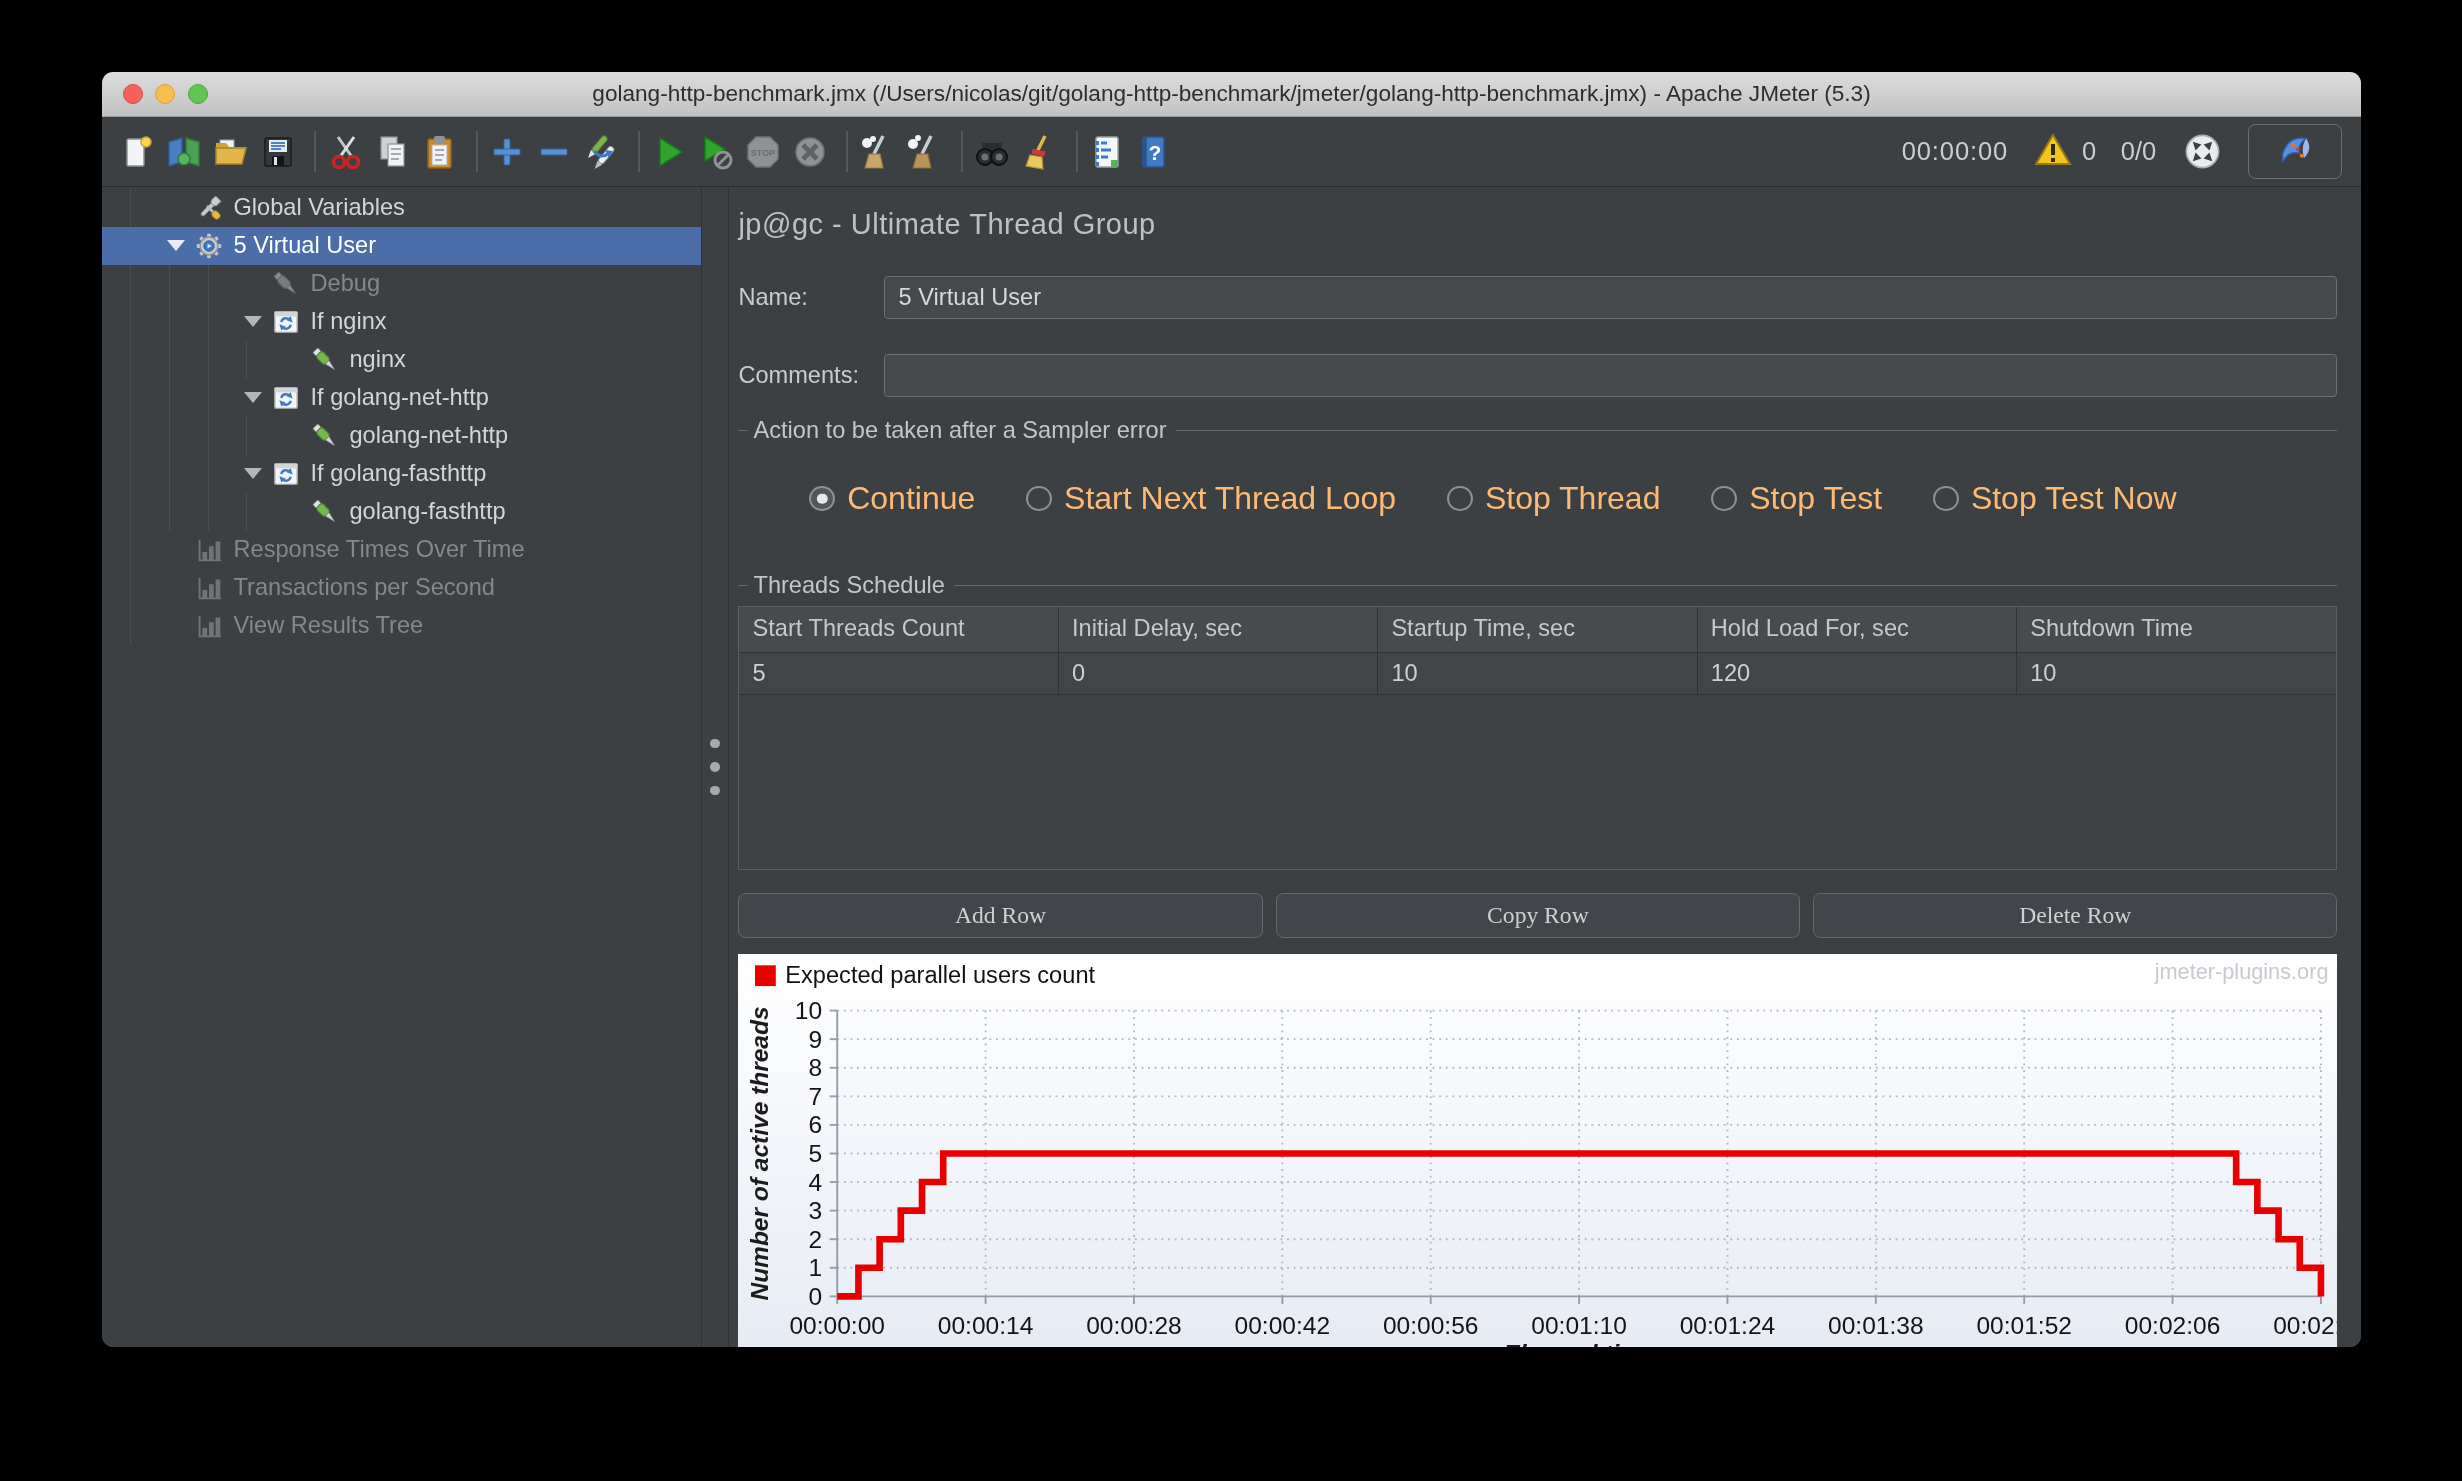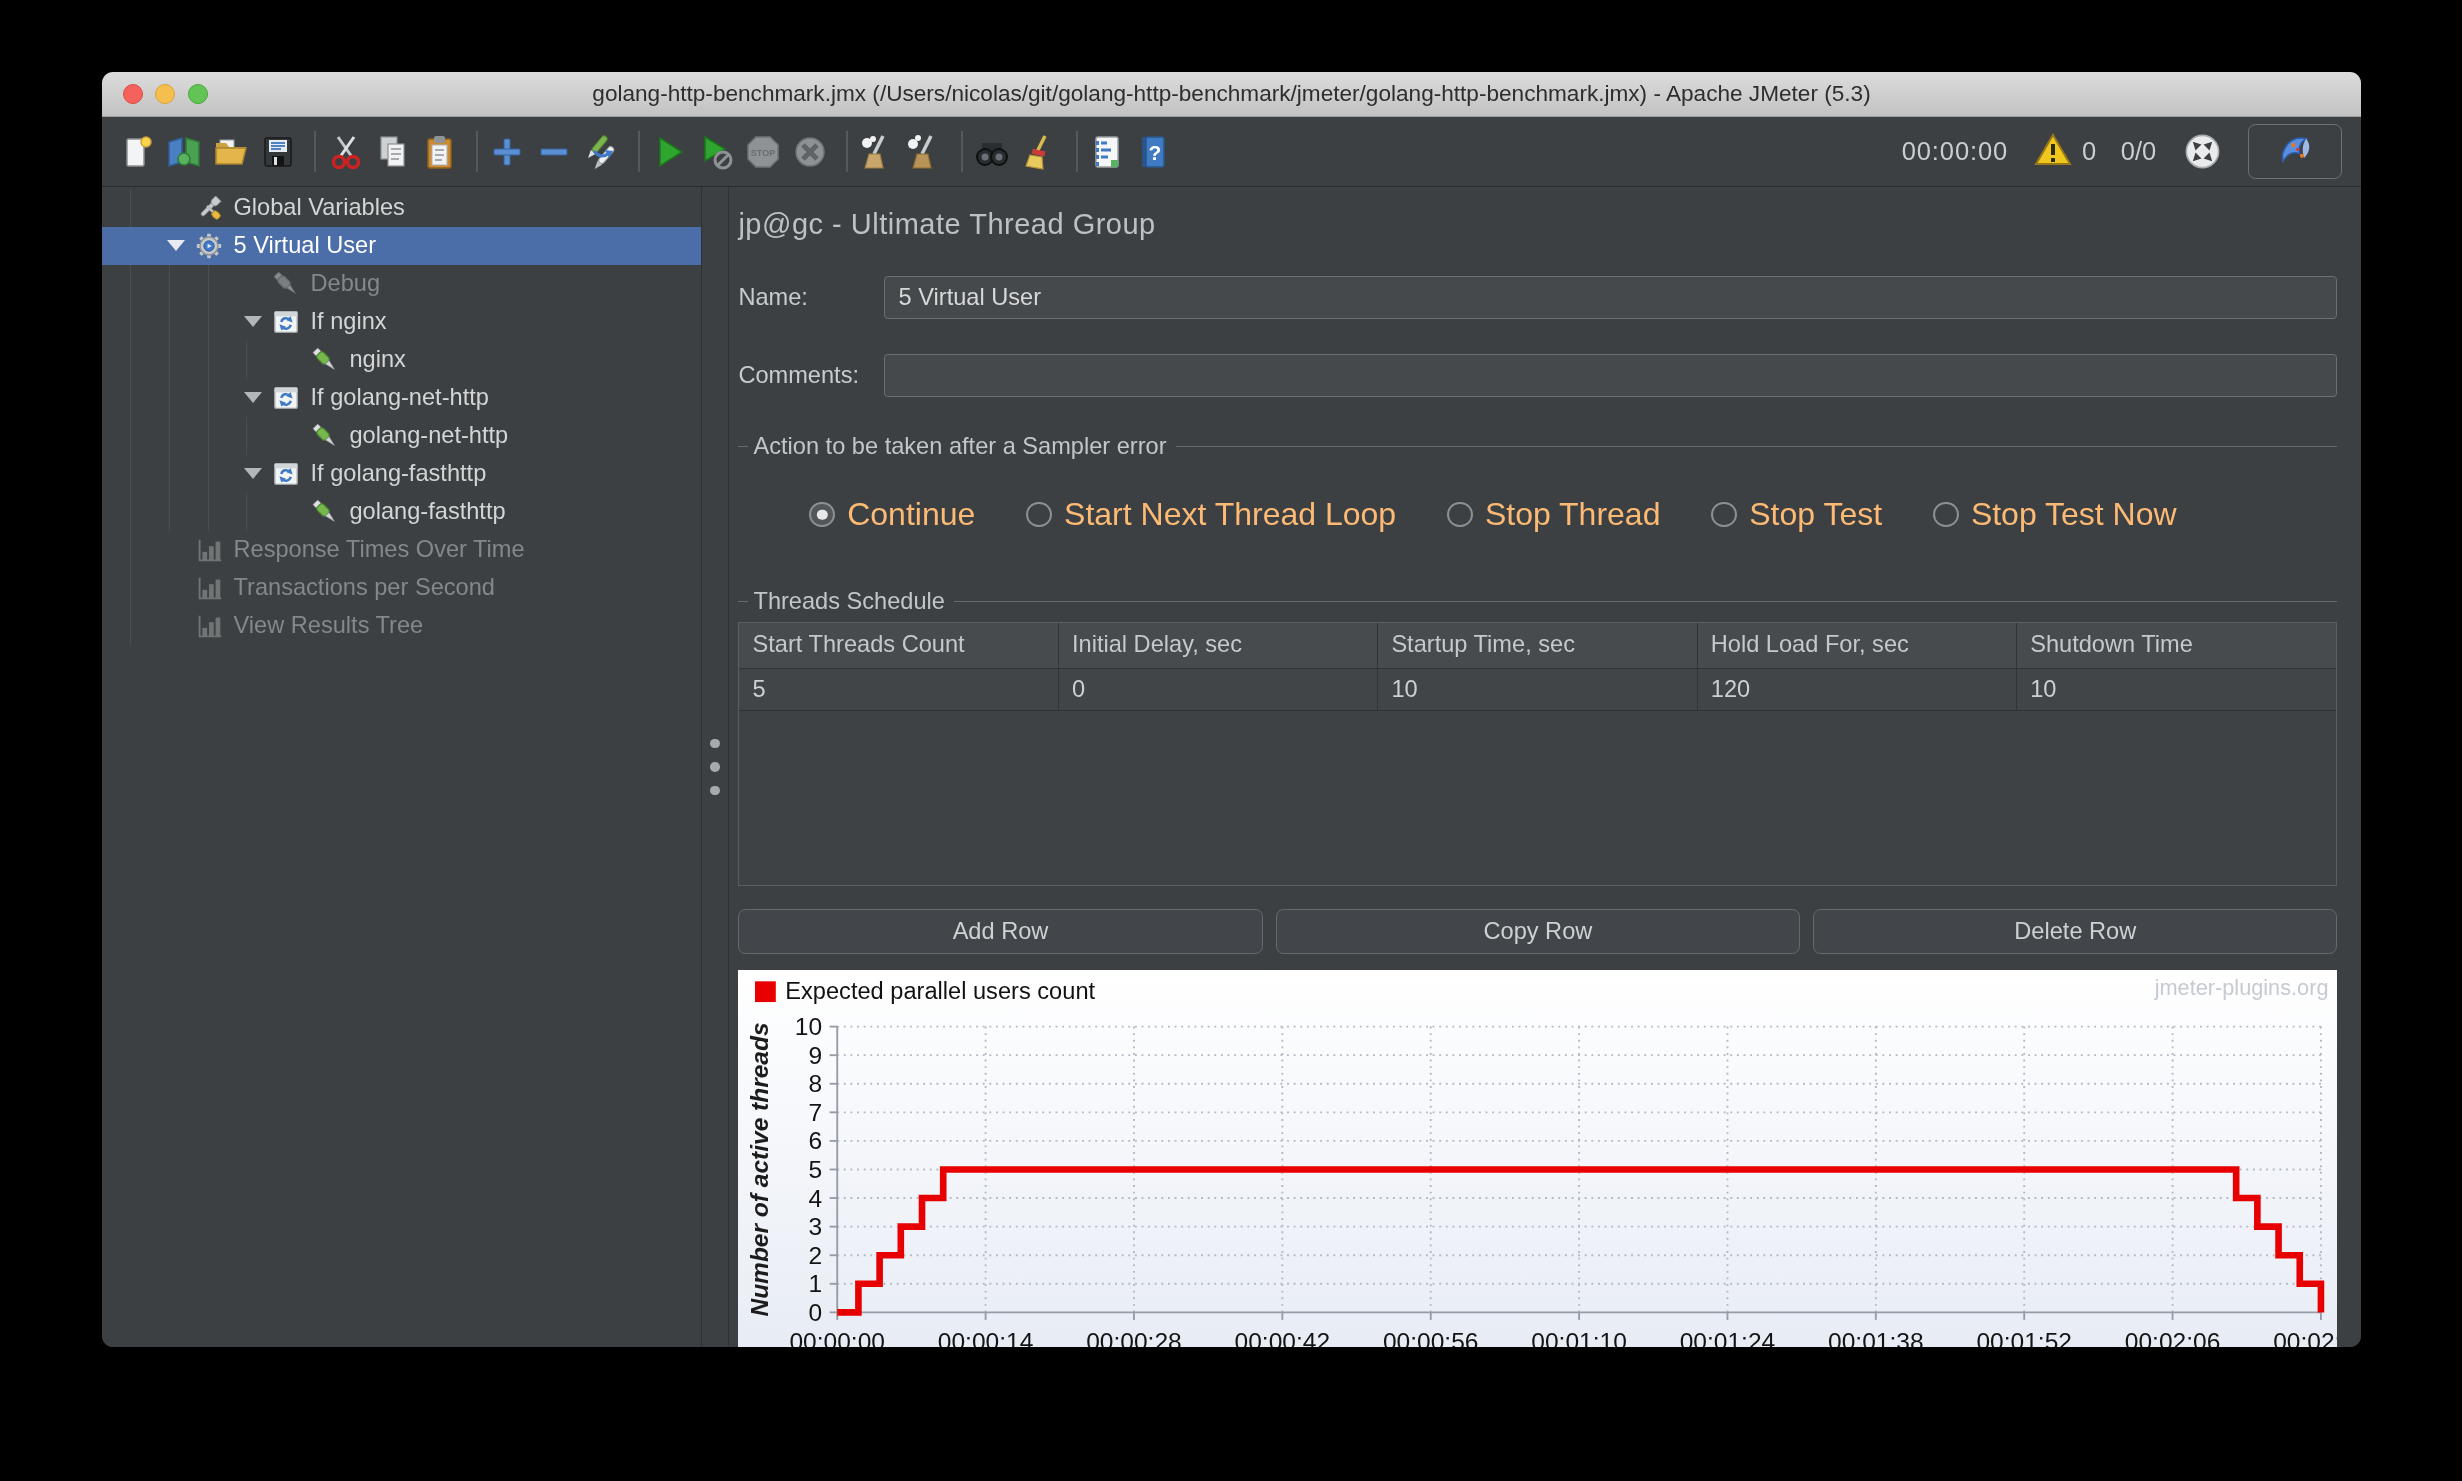--- a/index.html
+++ b/index.html
@@ -61,21 +61,21 @@
 
   
   .main { flex:1; background:#3c4043; padding:0 23.6px 0 9.4px; overflow:hidden; }
   .panel-title { margin-top:21px; font-size:29px; color:#bdc1c3; letter-spacing:0.5px; }
 
   .form-row { display:flex; align-items:center; margin-top:35px; }
   .form-row label { width:146px; flex:0 0 146px; font-size:23.6px; color:#c9ccce; }
   .field { flex:1; height:43px; background:#45494c; border:1.9px solid #6e7174; border-radius:3.8px;
            color:#d6d8d9; font-size:23.6px; padding:0 13.2px; font-family:inherit; outline:none; }
 
-  .group-legend { display:flex; align-items:center; margin-top:36px; }
+  .group-legend { display:flex; align-items:center; margin-top:20px; }
   .group-legend .pre-line { width:9.4px; height:1.9px; background:#66696c; }
   .group-legend .legend-text { font-size:23.6px; color:#c3c6c8; padding:0 9.4px 0 5.7px; white-space:nowrap; }
   .group-legend .post-line { flex:1; height:1.9px; background:#66696c; }
 
   .radios { display:flex; align-items:center; gap:51px; margin:36px 0 0 71px; }
   .radio { display:flex; align-items:center; gap:12.3px; }
   .rc { width:25.5px; height:25.5px; border-radius:50%; border:2.4px solid #8d9092; background:#3c4043; position:relative; }
   .radio.selected .rc { background:#53575a; }
   .radio.selected .rc::after { content:""; position:absolute; left:50%; top:50%; width:10.4px; height:10.4px;
                                transform:translate(-50%,-50%); border-radius:50%; background:#e6e8e9; }
@@ -88,21 +88,21 @@
   .thead { height:45px; flex:0 0 45px; background:#474b4e; }
   .thead .cell { font-size:23.6px; color:#c6c9cb; line-height:43px; padding-left:13.2px; border-right:1.9px solid #313437; }
   .thead .cell:last-child { border-right:none; }
   .trow { height:43px; flex:0 0 43px; background:#414548; border-top:1.9px solid #313437; border-bottom:1.9px solid #313437; }
   .trow .cell { font-size:23.6px; color:#cdd0d2; line-height:40px; padding-left:13.2px; border-right:1.9px solid #313437; }
   .trow .cell:last-child { border-right:none; }
   .tfill { flex:1; background:#3e4245; }
 
   .row-buttons { display:flex; gap:13.2px; margin-top:22.6px; }
   .row-buttons button { flex:1; height:45px; background:#42464a; border:1.9px solid #666a6d; border-radius:7.5px;
-                        color:#ced1d3; font-size:23.6px; font-family:Liberation Sans, sans-serif; }
+                        color:#ced1d3; font-size:23.6px; font-family:Liberation Serif, serif; }
 
   .chart-panel { margin-top:16px; height:415px; background:linear-gradient(180deg,#ffffff 0%,#f5f7fb 40%,#e5eaf3 100%); }
   .chart-panel svg { width:100%; height:100%; display:block; }
 </style>
 </head>
 <body>
 
 <div class="screen">
   <div class="window">
 

